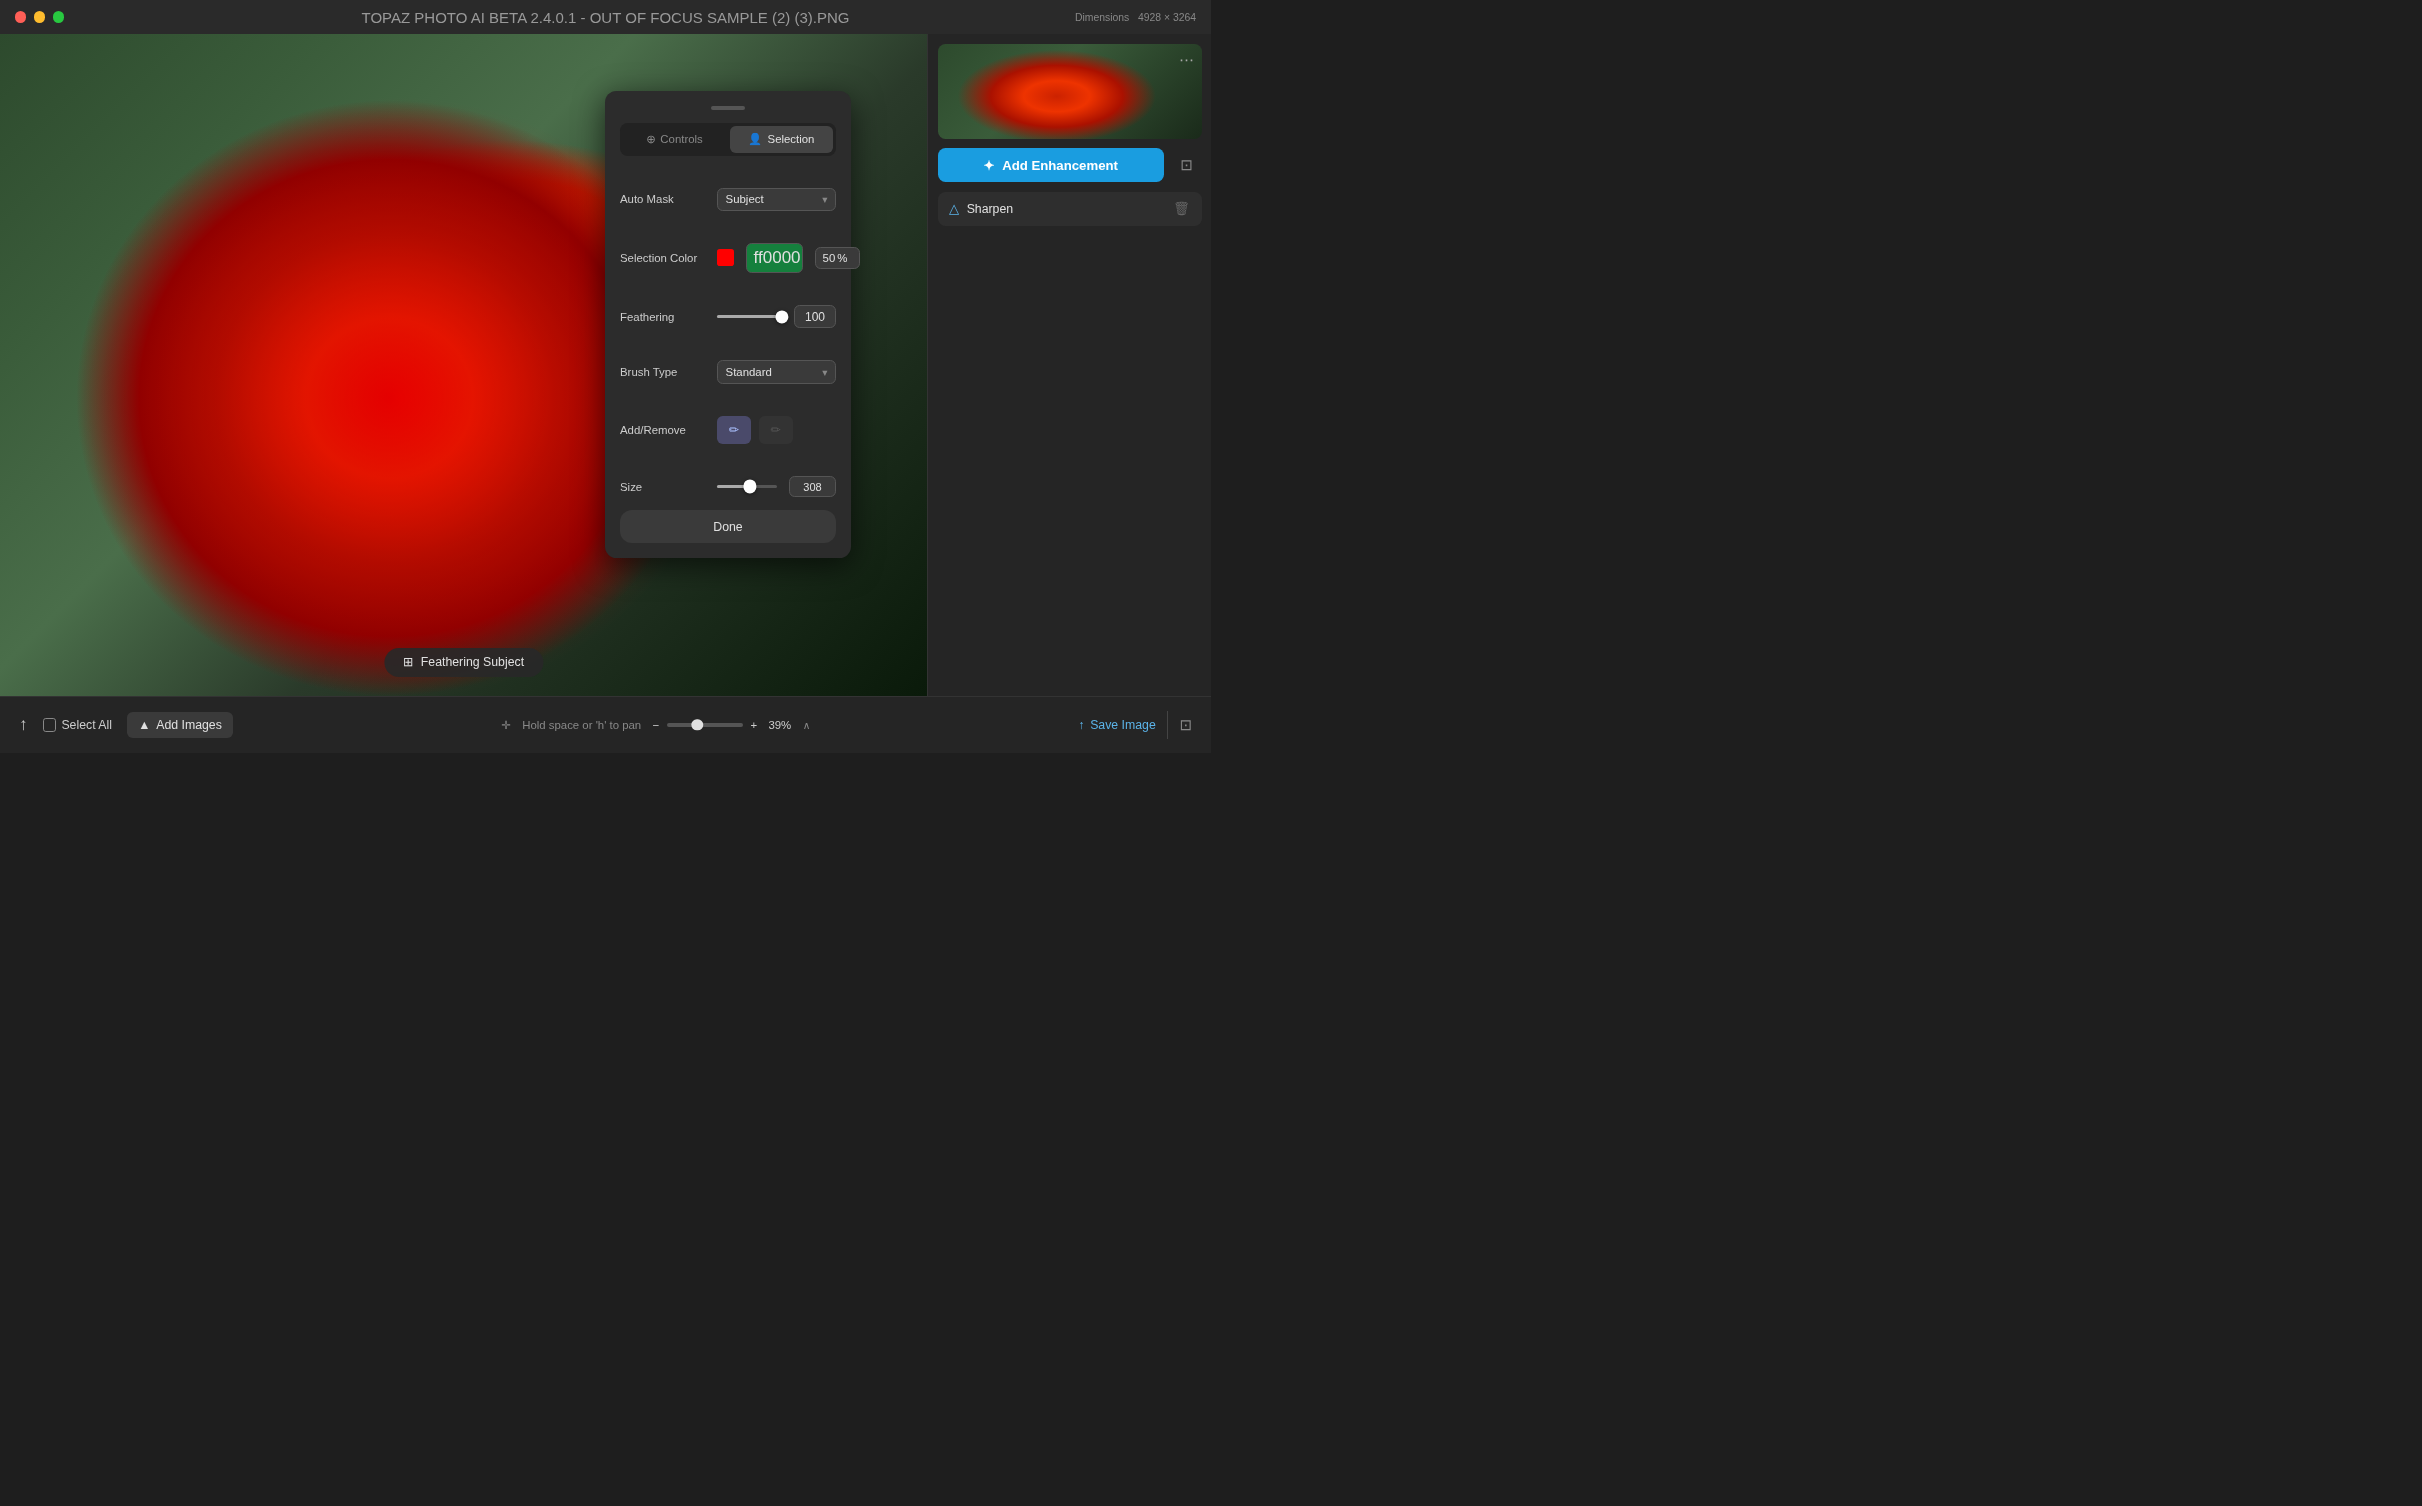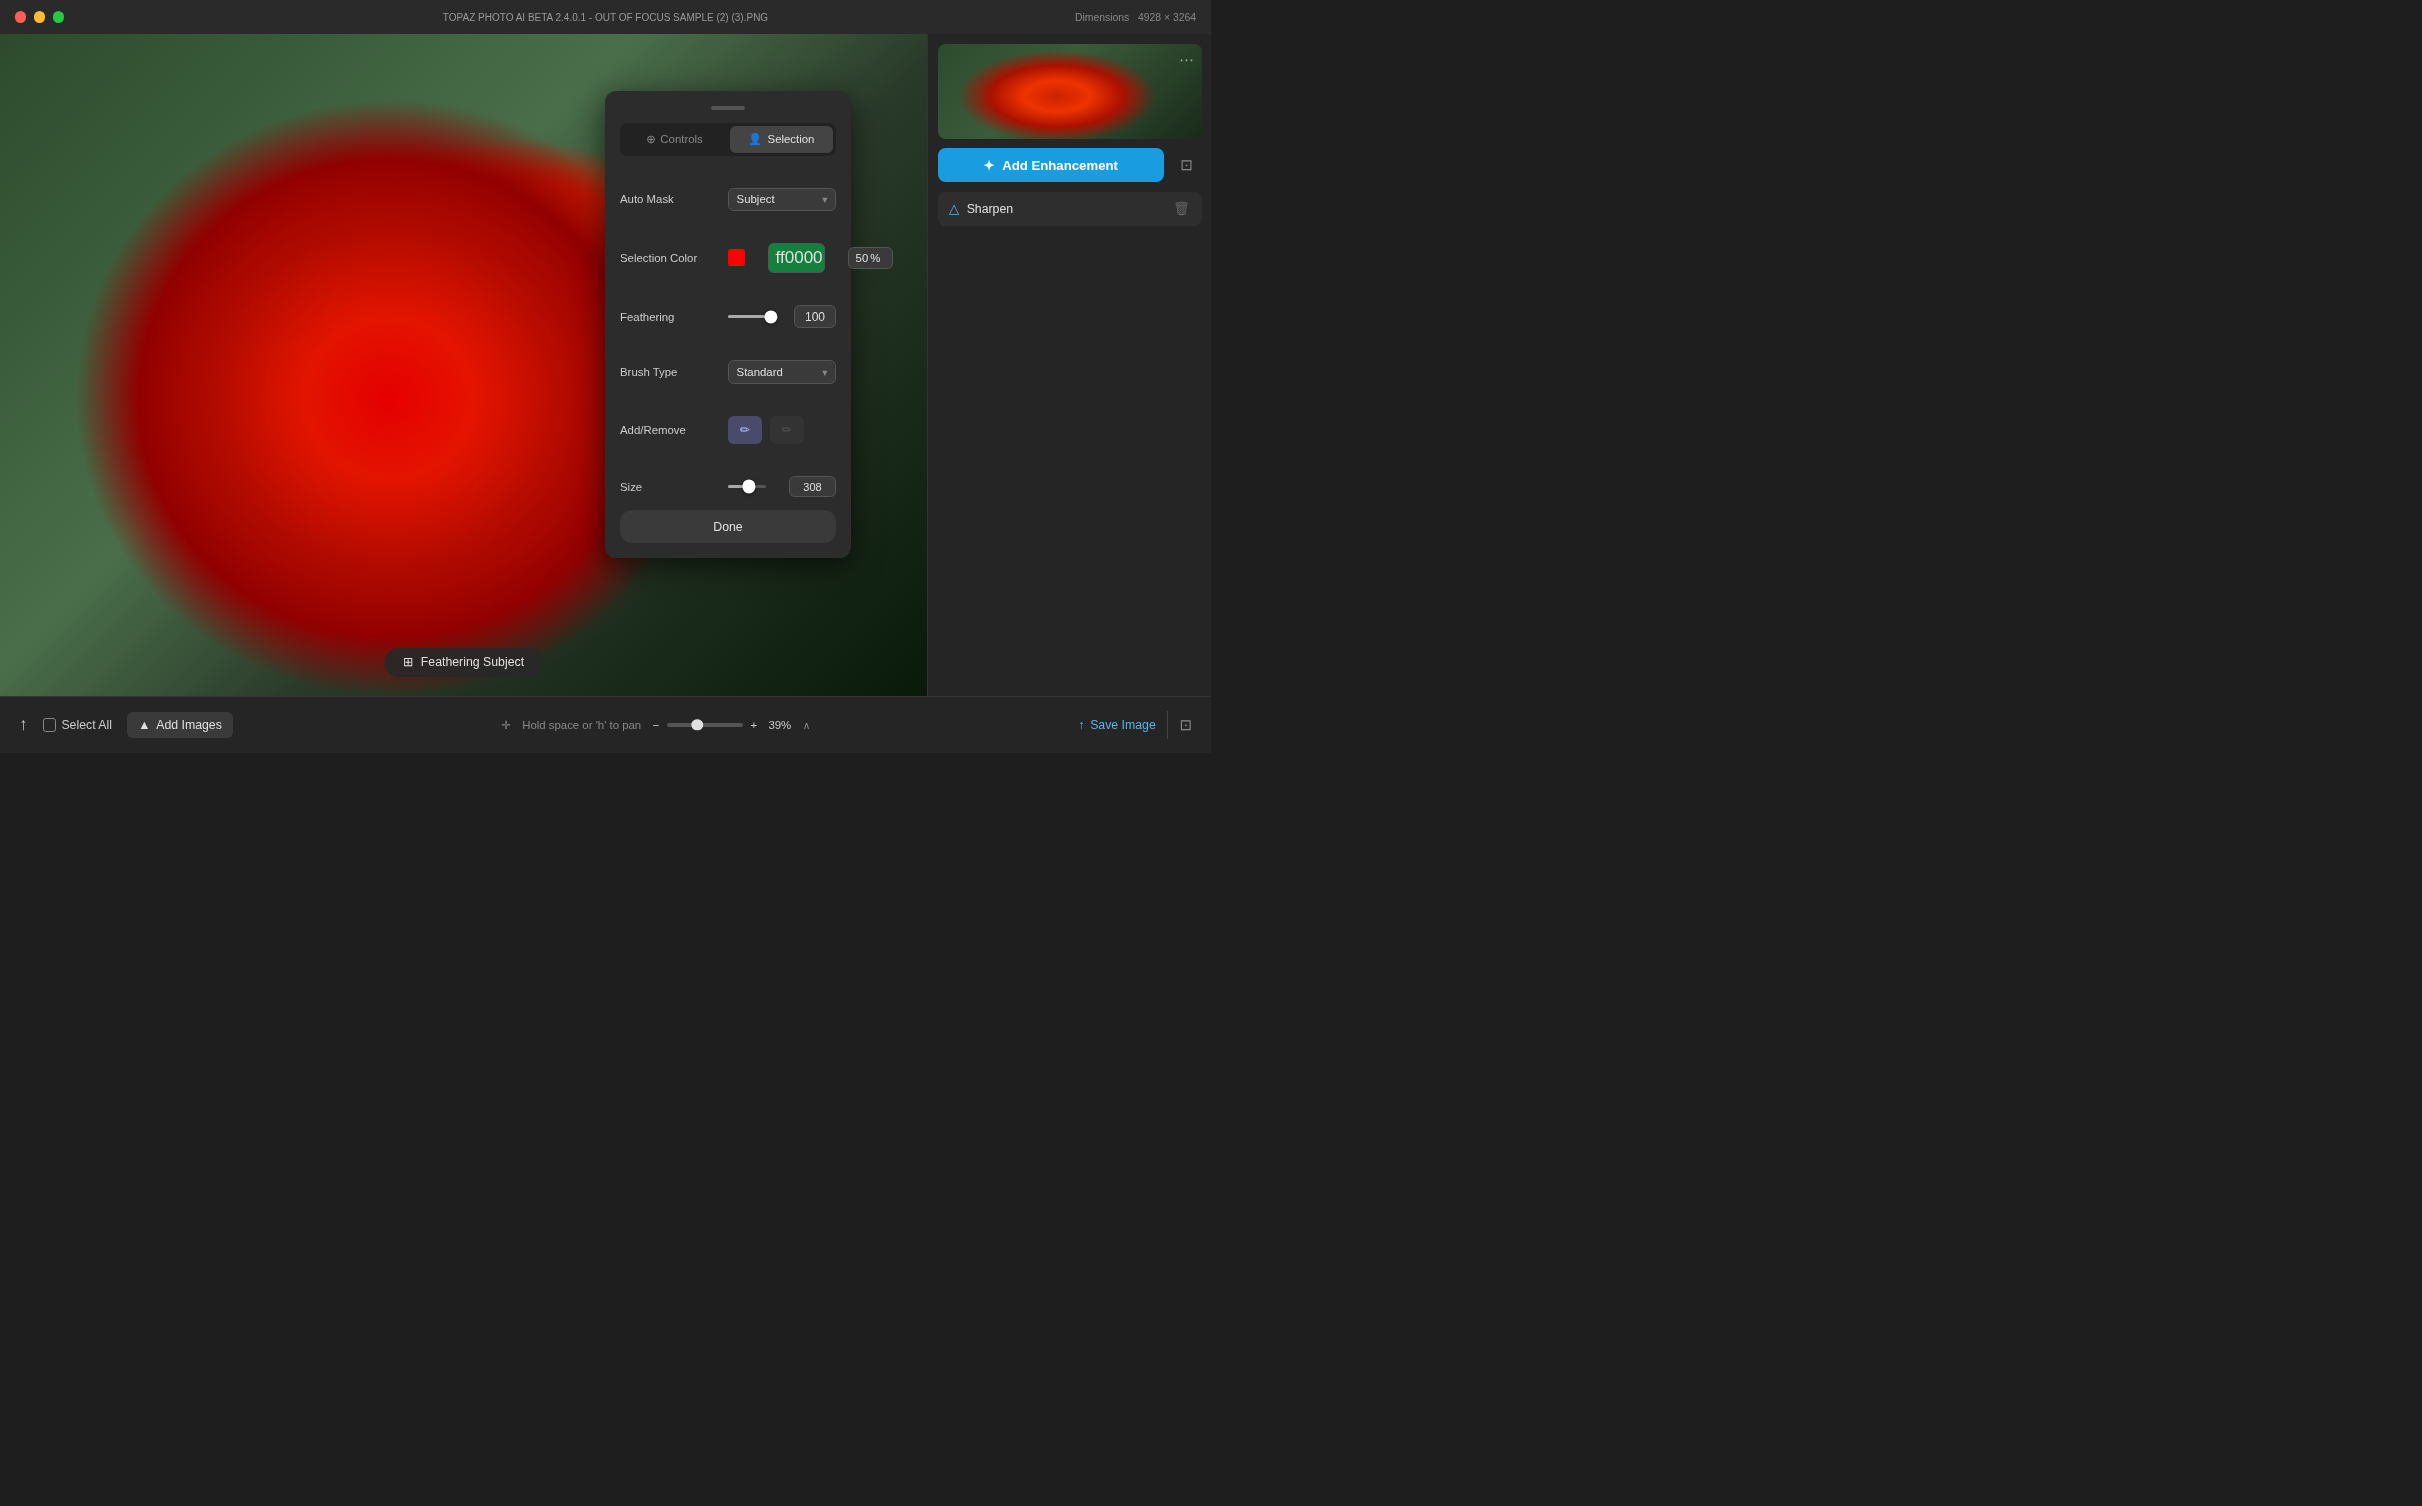--- a/index.html
+++ b/index.html
@@ -33,21 +33,21 @@
       border-radius: 50%;
       cursor: pointer;
     }
     .tl-close { background: #ff5f57; }
     .tl-min { background: #febc2e; }
     .tl-max { background: #28c840; }
     .titlebar-text {
       position: absolute;
       left: 50%;
       transform: translateX(-50%);
-      font-size: 10px;
+      font-size: 15px;
       color: #999;
     }
     .titlebar-dims {
       position: absolute;
       right: 15px;
       font-size: 10.4px;
       color: #888;
       margin-left: 29px;
     }
 
@@ -145,21 +145,21 @@
       color: #888;
     }
     .panel-tab.active {
       background: #444;
       color: #e0e0e0;
     }
     .panel-row {
       display: flex;
       align-items: center;
       margin-bottom: 13.2px;
-      gap: 23px;
+      gap: 12px;
       margin-top: 32px;
     }
     .panel-label {
       font-size: 11.4px;
       color: #ccc;
       min-width: 85px;
     }
     .panel-select {
       flex: 1;
       background: #3a3a3a;

